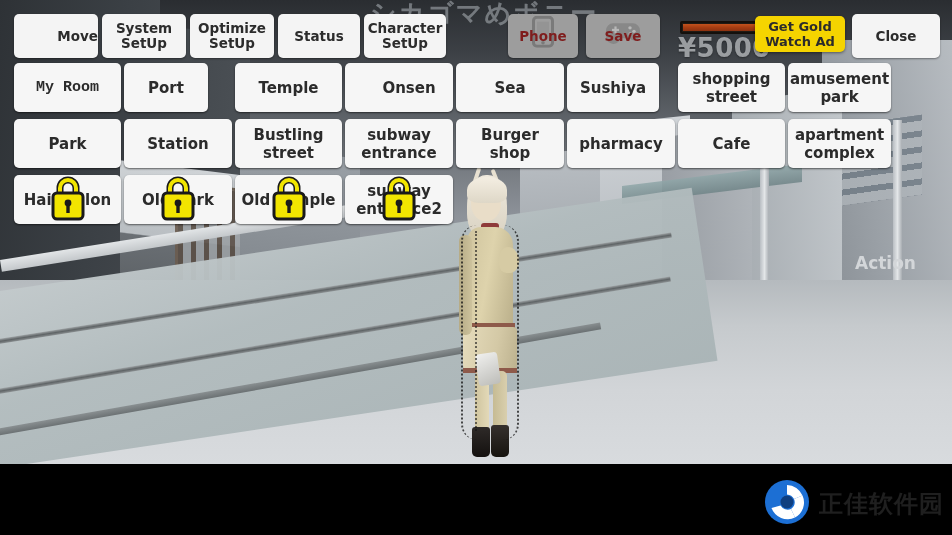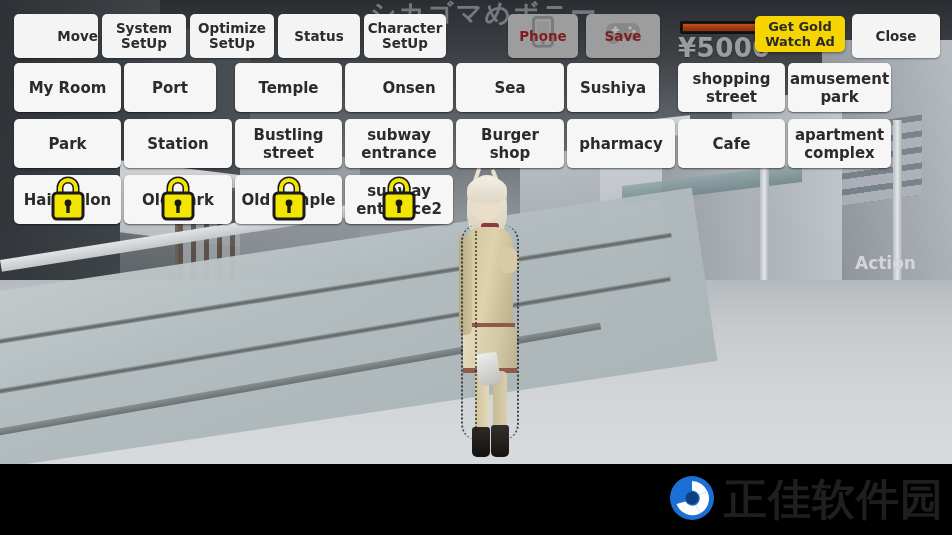--- a/index.html
+++ b/index.html
@@ -273,21 +273,21 @@
     color: #d3d6d9;
     user-select:none;
   }
 
   
   .watermark {
     position:absolute; right: 8px; bottom: 6px;
     display:flex; align-items:center; gap:9px;
   }
   .wm-text {
-    font-size: 43px; font-weight: bold; color:#1f1f1f;
+    font-size: 24px; font-weight: bold; color:#1f1f1f;
     letter-spacing: 1px;
     font-family: "DejaVu Sans", sans-serif;
   }
 </style>
 </head>
 <body>
 
 <div id="app">
 
   <div class="scene">
@@ -400,24 +400,24 @@
     </div>
 
     <div class="tb-btn" style="left:852px; width:88px;">
       <span class="lbl">Close</span>
     </div>
   </div>
 
   <div class="loc-grid">
 
     <div class="loc-row">
-      <div class="loc-btn" style="left:0px;   width:107px;">
+      <div class="loc-btn" style="left:0px;   width:107px;font-family:Liberation Mono, monospace;">
         <span class="txt">My Room</span>
       </div>
-      <div class="loc-btn" style="left:110px; width:92px;">
+      <div class="loc-btn" style="left:110px; width:84px;">
         <span class="txt">Port</span>
       </div>
       <div class="loc-btn" style="left:221px; width:107px;">
         <span class="txt">Temple</span>
       </div>
       <div class="loc-btn" style="left:331px; width:108px;padding-left:20px;">
         <span class="txt">Onsen</span>
       </div>
       <div class="loc-btn" style="left:442px; width:108px;">
         <span class="txt">Sea</span>

